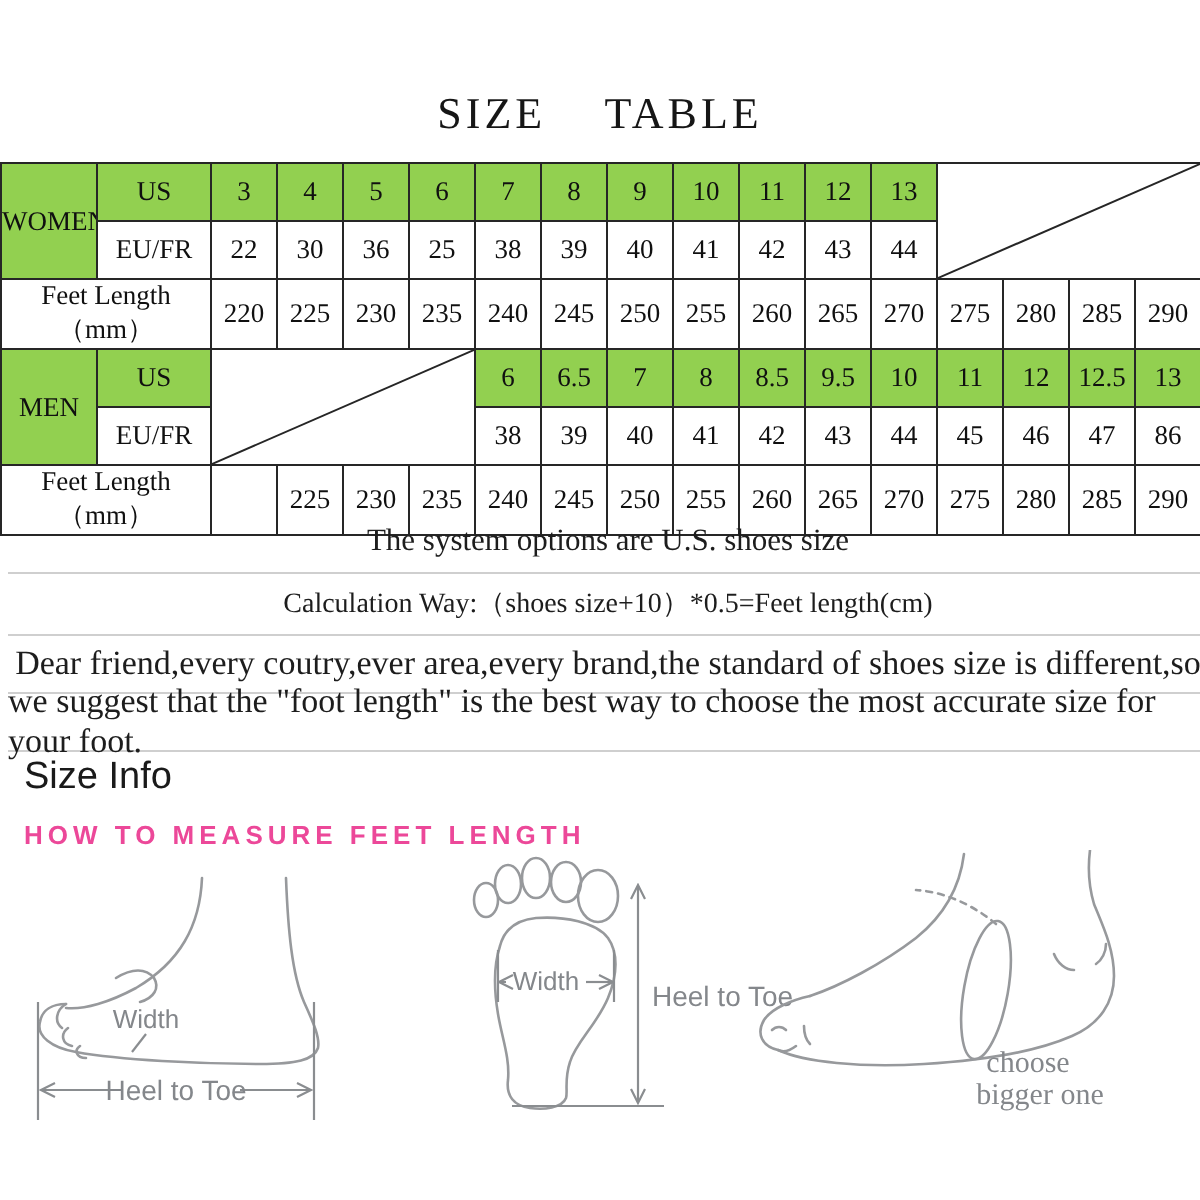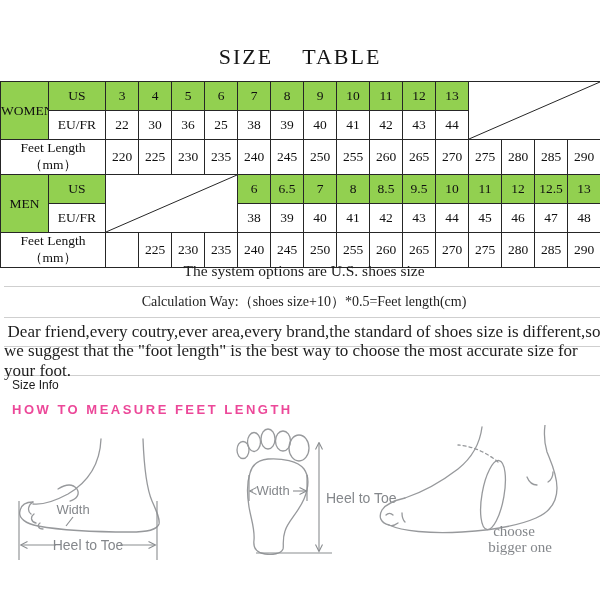--- a/index.html
+++ b/index.html
@@ -19,21 +19,21 @@
   .diag{position:relative;padding:0;}
   .diag svg{position:absolute;left:0;top:0;width:100%;height:100%;display:block;}
 
   .notes{position:absolute;top:256px;left:4px;width:600px;color:#1d1d1d;}
   .note-row{height:30px;display:flex;align-items:center;justify-content:center;
             border-bottom:1px solid #cfcfcf;font-size:15.5px;}
   .note-row.calc{font-size:14px;gap:44px;}
   .note-row.small{font-size:17px;height:28px;}
 
   .size-info{position:absolute;top:378px;left:12px;font-family:"Liberation Sans",sans-serif;}
-  .size-info .h1{font-size:12px;color:#1a1a1a;}
+  .size-info .h1{font-size:19px;color:#1a1a1a;}
   .size-info .h2{font-size:13px;font-weight:600;letter-spacing:2.5px;color:#ec4899;margin-top:10px;}
 
   .figures{position:absolute;top:425px;left:0;}
   .sketch{stroke:#97999c;stroke-width:1.3;fill:none;stroke-linecap:round;}
   .meas{stroke:#8a8d90;stroke-width:1.1;fill:none;}
   .figlabel{font-family:"Liberation Sans",sans-serif;fill:#84878b;}
   .figserif{font-family:"Liberation Serif",serif;fill:#84878b;}
 </style>
 </head>
 <body>
@@ -140,21 +140,21 @@
       <td>38</td>
       <td>39</td>
       <td>40</td>
       <td>41</td>
       <td>42</td>
       <td>43</td>
       <td>44</td>
       <td>45</td>
       <td>46</td>
       <td>47</td>
-      <td>48</td>
+      <td>86</td>
     </tr>
     <tr>
       <td class="lbl" colspan="2">Feet Length（mm）</td>
       <td></td>
       <td>225</td>
       <td>230</td>
       <td>235</td>
       <td>240</td>
       <td>245</td>
       <td>250</td>

